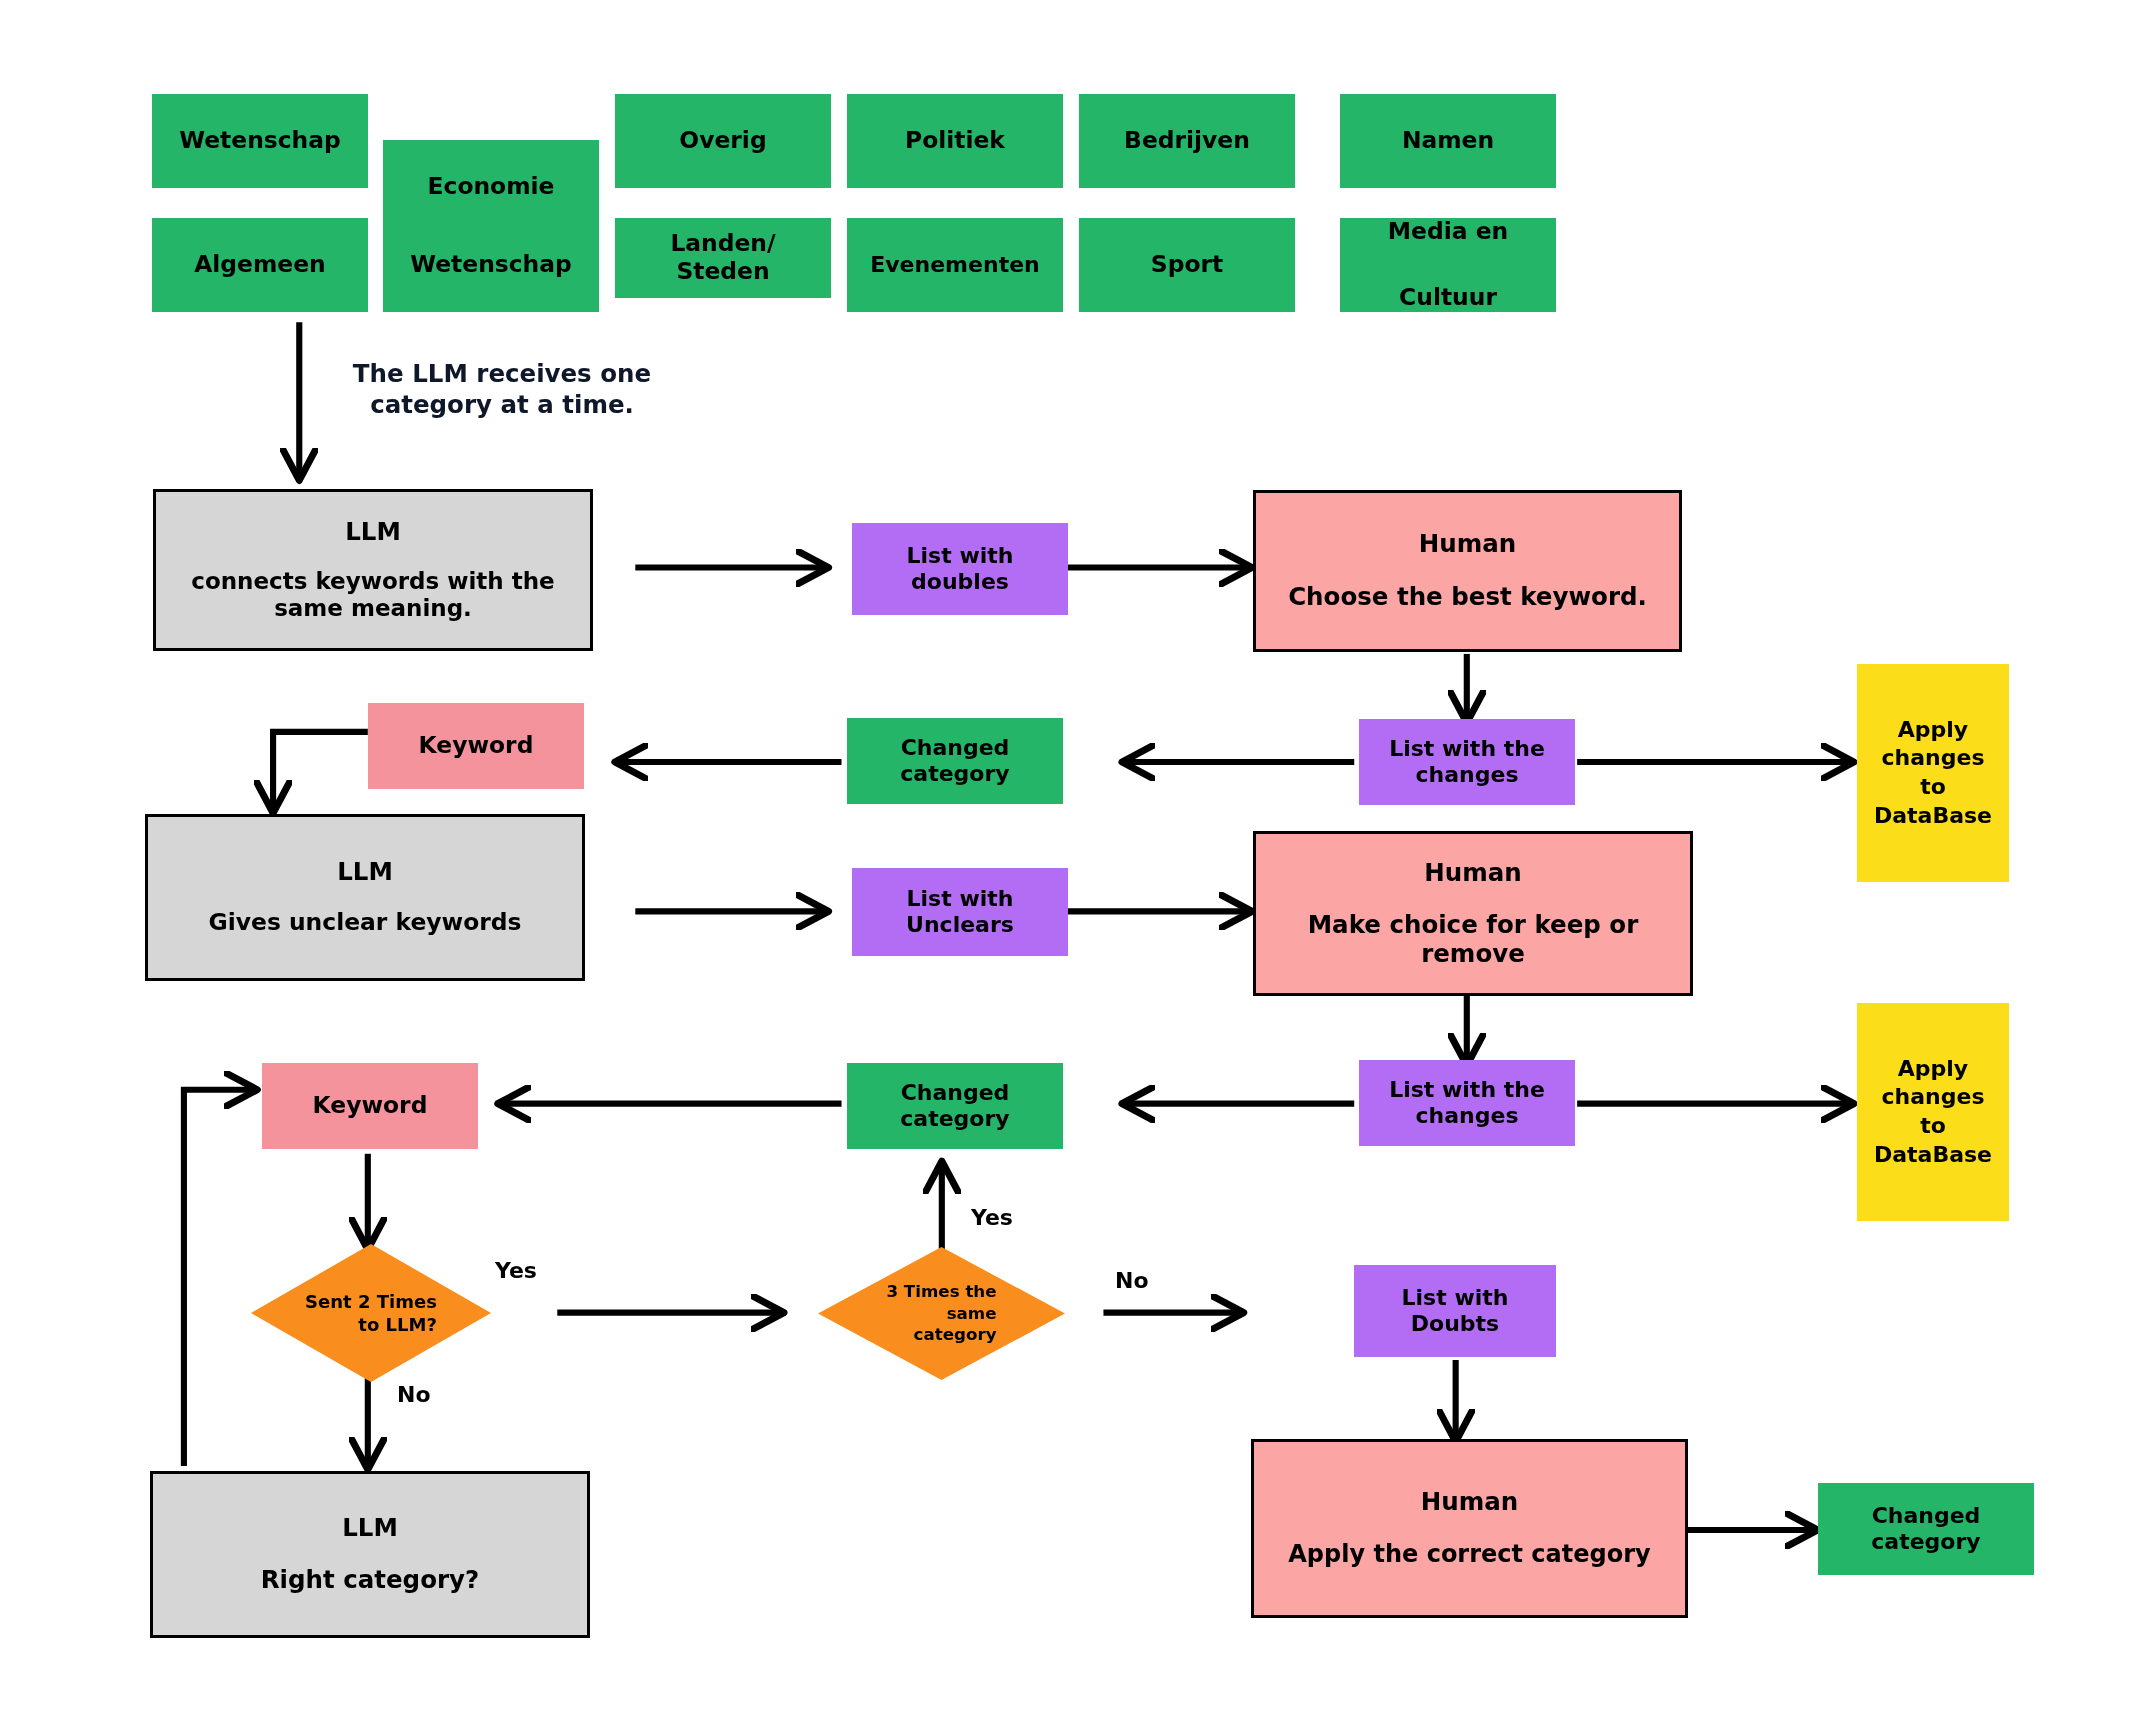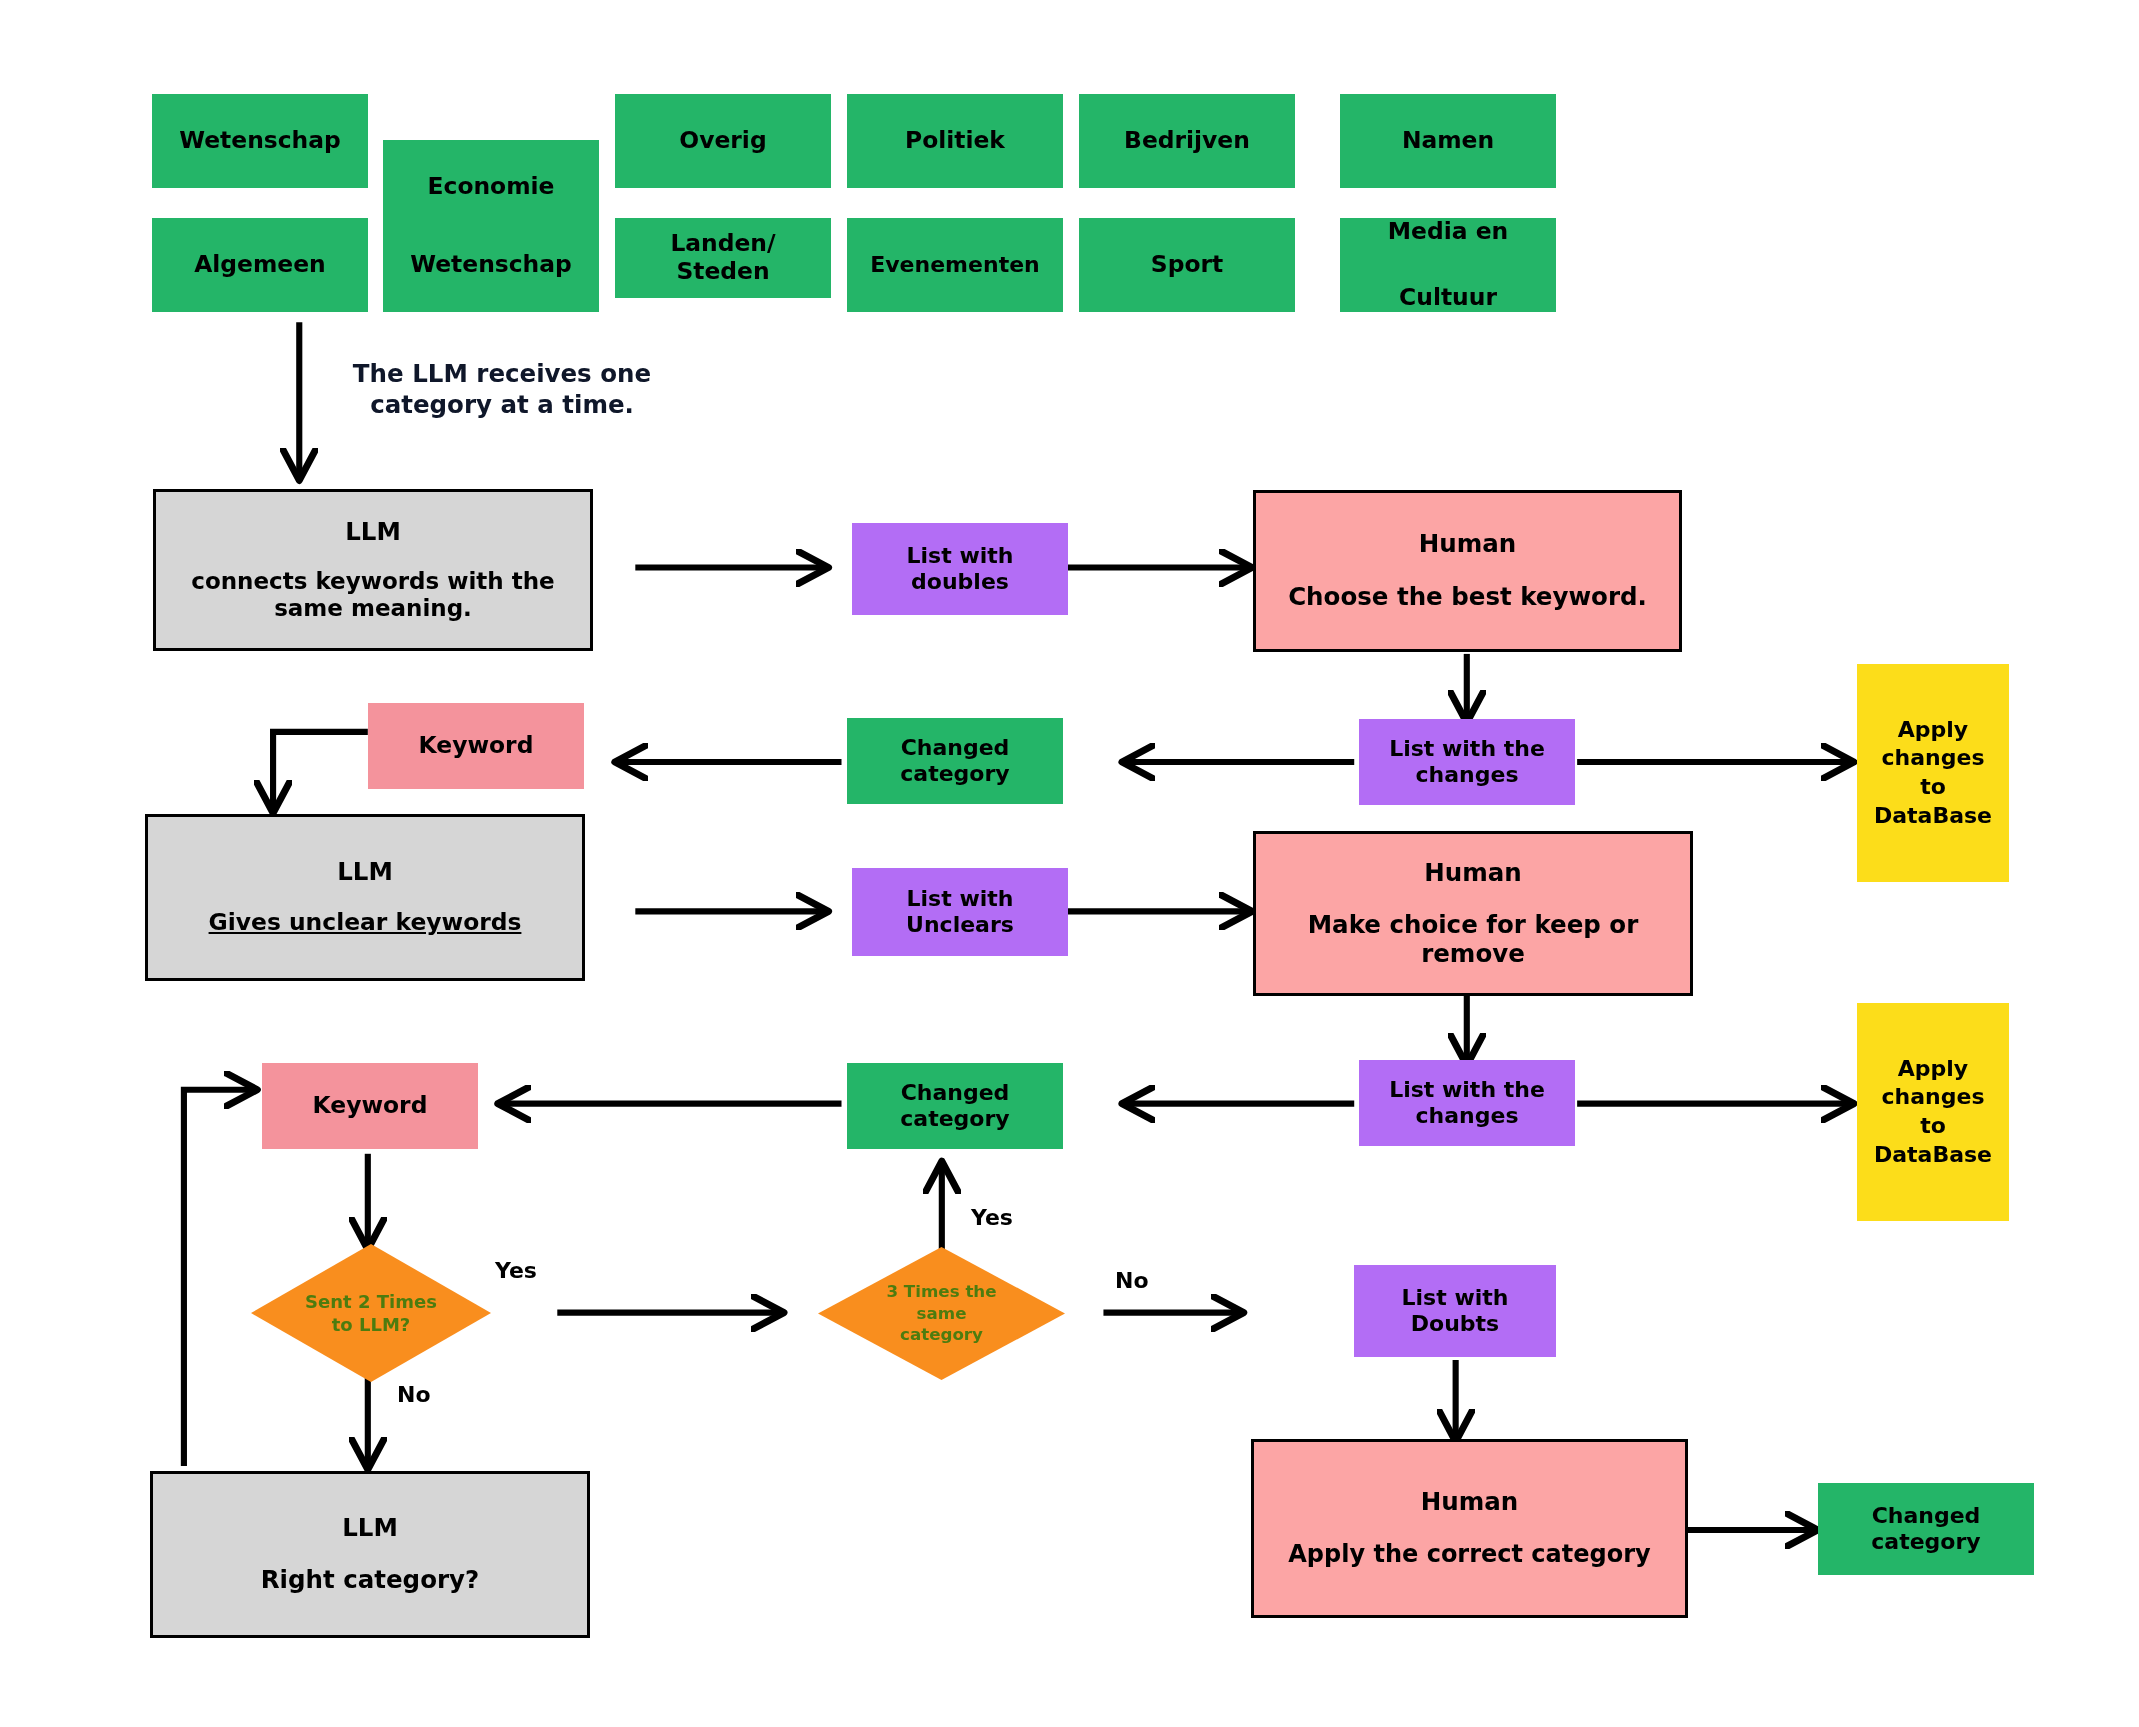--- a/index.html
+++ b/index.html
@@ -11,22 +11,22 @@
   .cat{background:#24B568;font-size:23.4px;font-weight:600;}
   .green{background:#24B568;font-size:22px;font-weight:700;}
   .purple{background:#B36DF5;font-size:22px;font-weight:700;}
   .blue{background:#fca5a5;border:3.9px solid #000;font-size:24.5px;font-weight:600;}
   .gray{background:#D6D6D6;border:3.9px solid #000;font-size:24.5px;font-weight:600;}
   .pink{background:#F4939C;font-size:23.4px;font-weight:600;}
   .yellow{background:#FCDD1A;font-size:22px;font-weight:700;}
   .node .l1{display:block;}
   .node .l2{display:block;margin-top:0.95em;}
   .diamond{position:absolute;display:flex;align-items:center;justify-content:center;}
-  .diamond .dlabel{position:relative;z-index:2;text-align:center;font-size:18px;
-                   font-weight:700;color:#4d7c0f;line-height:1.3;padding:0 5.6px;}
+  .diamond .dlabel{position:relative;z-index:2;text-align:right;font-size:18px;
+                   font-weight:700;color:#000000;line-height:1.3;padding:0 5.6px;}
   .dshape{position:absolute;inset:0;background:#F98E1E;
           clip-path:polygon(50% 0,100% 50%,50% 100%,0 50%);}
   .note{position:absolute;font-size:24.5px;font-weight:600;color:#0f172a;
         text-align:center;line-height:1.25;}
   .edgelbl{position:absolute;font-size:22px;font-weight:600;color:#000;}
   svg.wires{position:absolute;left:0;top:0;width:2140px;height:1728px;
             pointer-events:none;}
   .wire{stroke:#000;stroke-width:11;fill:none;stroke-linecap:butt;}
 </style>
 </head>
@@ -162,21 +162,21 @@
 
   <div class="node yellow" style="left:1857px;top:664px;width:152px;height:218px;line-height:1.3;">
     <span>Apply</span>
     <span>changes</span>
     <span>to</span>
     <span>DataBase</span>
   </div>
 
   <div class="node gray" style="left:145px;top:814px;width:440px;height:167px;">
     <span class="l1">LLM</span>
-    <span class="l2" style="font-size:23.4px;text-decoration:underline;">Gives unclear keywords</span>
+    <span class="l2" style="font-size:23.4px;">Gives unclear keywords</span>
   </div>
 
   <div class="node purple" style="left:852px;top:868px;width:216px;height:88px;">
     <span class="l1">List with</span>
     <span>Unclears</span>
   </div>
 
   <div class="node blue" style="left:1253px;top:831px;width:440px;height:165px;">
     <span class="l1">Human</span>
     <span class="l2">Make choice for keep or remove</span>

